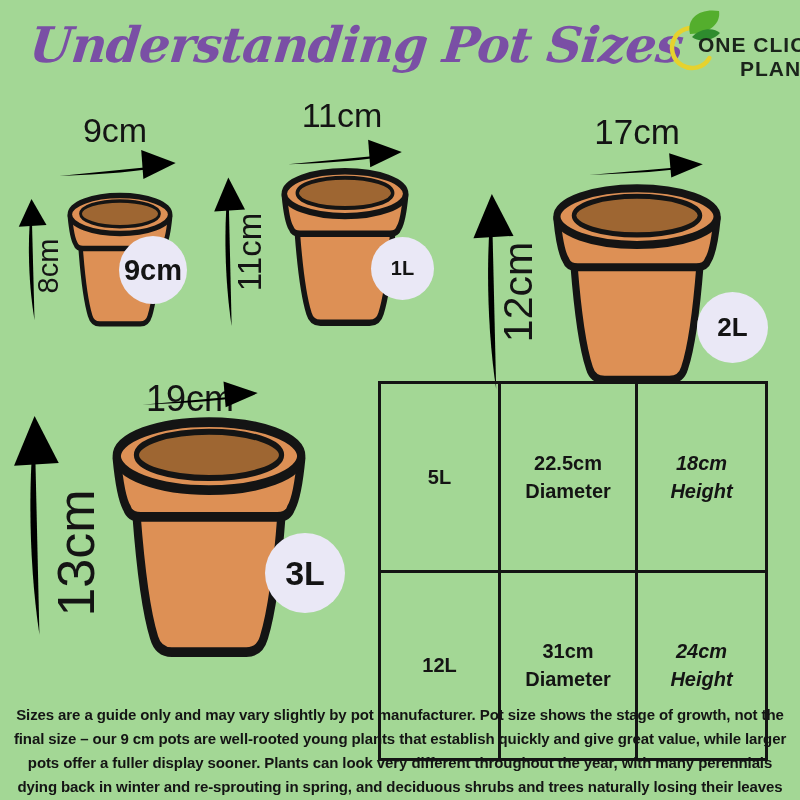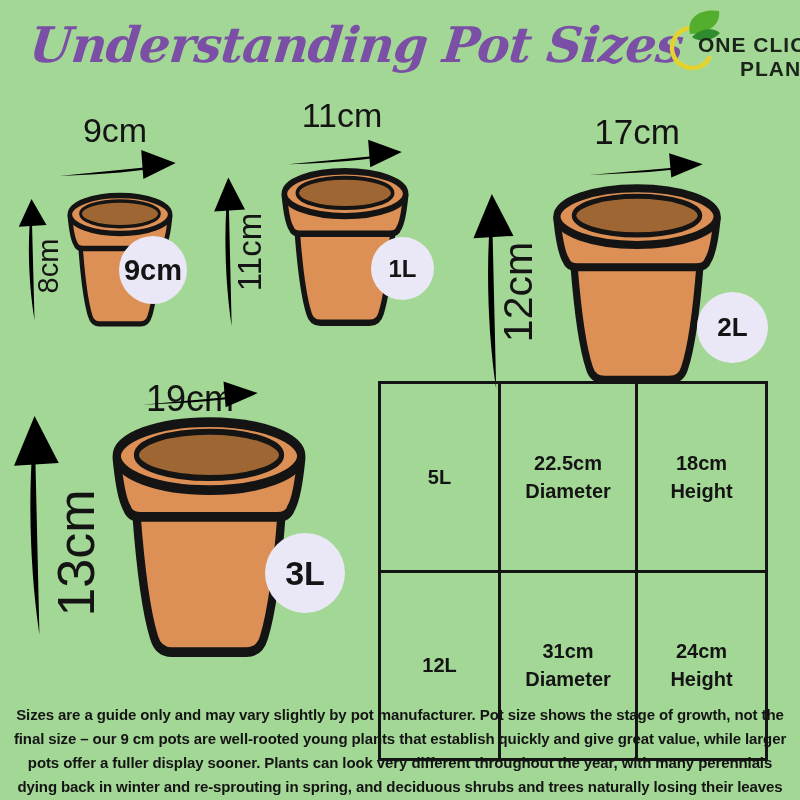--- a/index.html
+++ b/index.html
@@ -39,21 +39,21 @@
   .badge{position:absolute;background:var(--badge-bg);border-radius:50%;
     display:flex;align-items:center;justify-content:center;font-weight:bold;color:var(--text);}
 
   
   .size-table{position:absolute;left:378px;top:381px;width:387px;height:380px;
     border-collapse:collapse;table-layout:fixed;}
   .size-table td{border:3px solid var(--outline);text-align:center;vertical-align:middle;
     font-weight:bold;font-size:20px;line-height:1.4;color:var(--text);}
   .size-table td.col-size{width:120px;}
   .size-table td.col-diam{width:137px;}
-  .size-table td.col-hgt{width:130px;}
+  .size-table td.col-hgt{width:130px;font-style:italic;}
 
   
   .footer{position:absolute;left:11px;top:703px;width:778px;text-align:center;
     font-size:15px;font-weight:bold;line-height:1.6;letter-spacing:-0.1px;color:var(--text);}
 </style>
 </head>
 <body>
 
 <svg width="0" height="0" style="position:absolute" aria-hidden="true">
   <defs>
@@ -108,21 +108,21 @@
     <svg class="arrow" style="left:82px;top:41px;" width="122" height="34" viewBox="0 0 116 36" preserveAspectRatio="none">
         <use href="#h-arrow-shape" style="stroke-width:5"></use>
       </svg>
     <svg class="arrow" style="left:8px;top:75px;" width="40" height="160" viewBox="0 0 48 170" preserveAspectRatio="none">
         <use href="#v-arrow-shape" style="stroke-width:5.5"></use>
       </svg>
     <div class="dim-label rot" style="left:48px;top:157px;font-size:33px;">11cm</div>
     <svg class="pot-svg" style="left:68px;top:65px;" width="150" height="170" viewBox="0 0 220 212" preserveAspectRatio="none">
         <use href="#pot-shape"></use>
       </svg>
-    <div class="badge" style="left:169px;top:142px;width:63px;height:63px;font-size:24px;">1L</div>
+    <div class="badge" style="left:169px;top:142px;width:63px;height:63px;font-size:20px;">1L</div>
   </div>
 
   <div class="pot-group" style="left:460px;top:90px;width:340px;height:285px;margin-top:24px;">
     <div class="dim-label" style="left:177px;top:18px;font-size:35px;">17cm</div>
     <svg class="arrow" style="left:125px;top:36px;" width="122" height="30" viewBox="0 0 116 36" preserveAspectRatio="none">
         <use href="#h-arrow-shape" style="stroke-width:5.5"></use>
       </svg>
     <svg class="arrow" style="left:8px;top:70px;" width="52" height="210" viewBox="0 0 48 170" preserveAspectRatio="none">
         <use href="#v-arrow-shape" style="stroke-width:6"></use>
       </svg>

